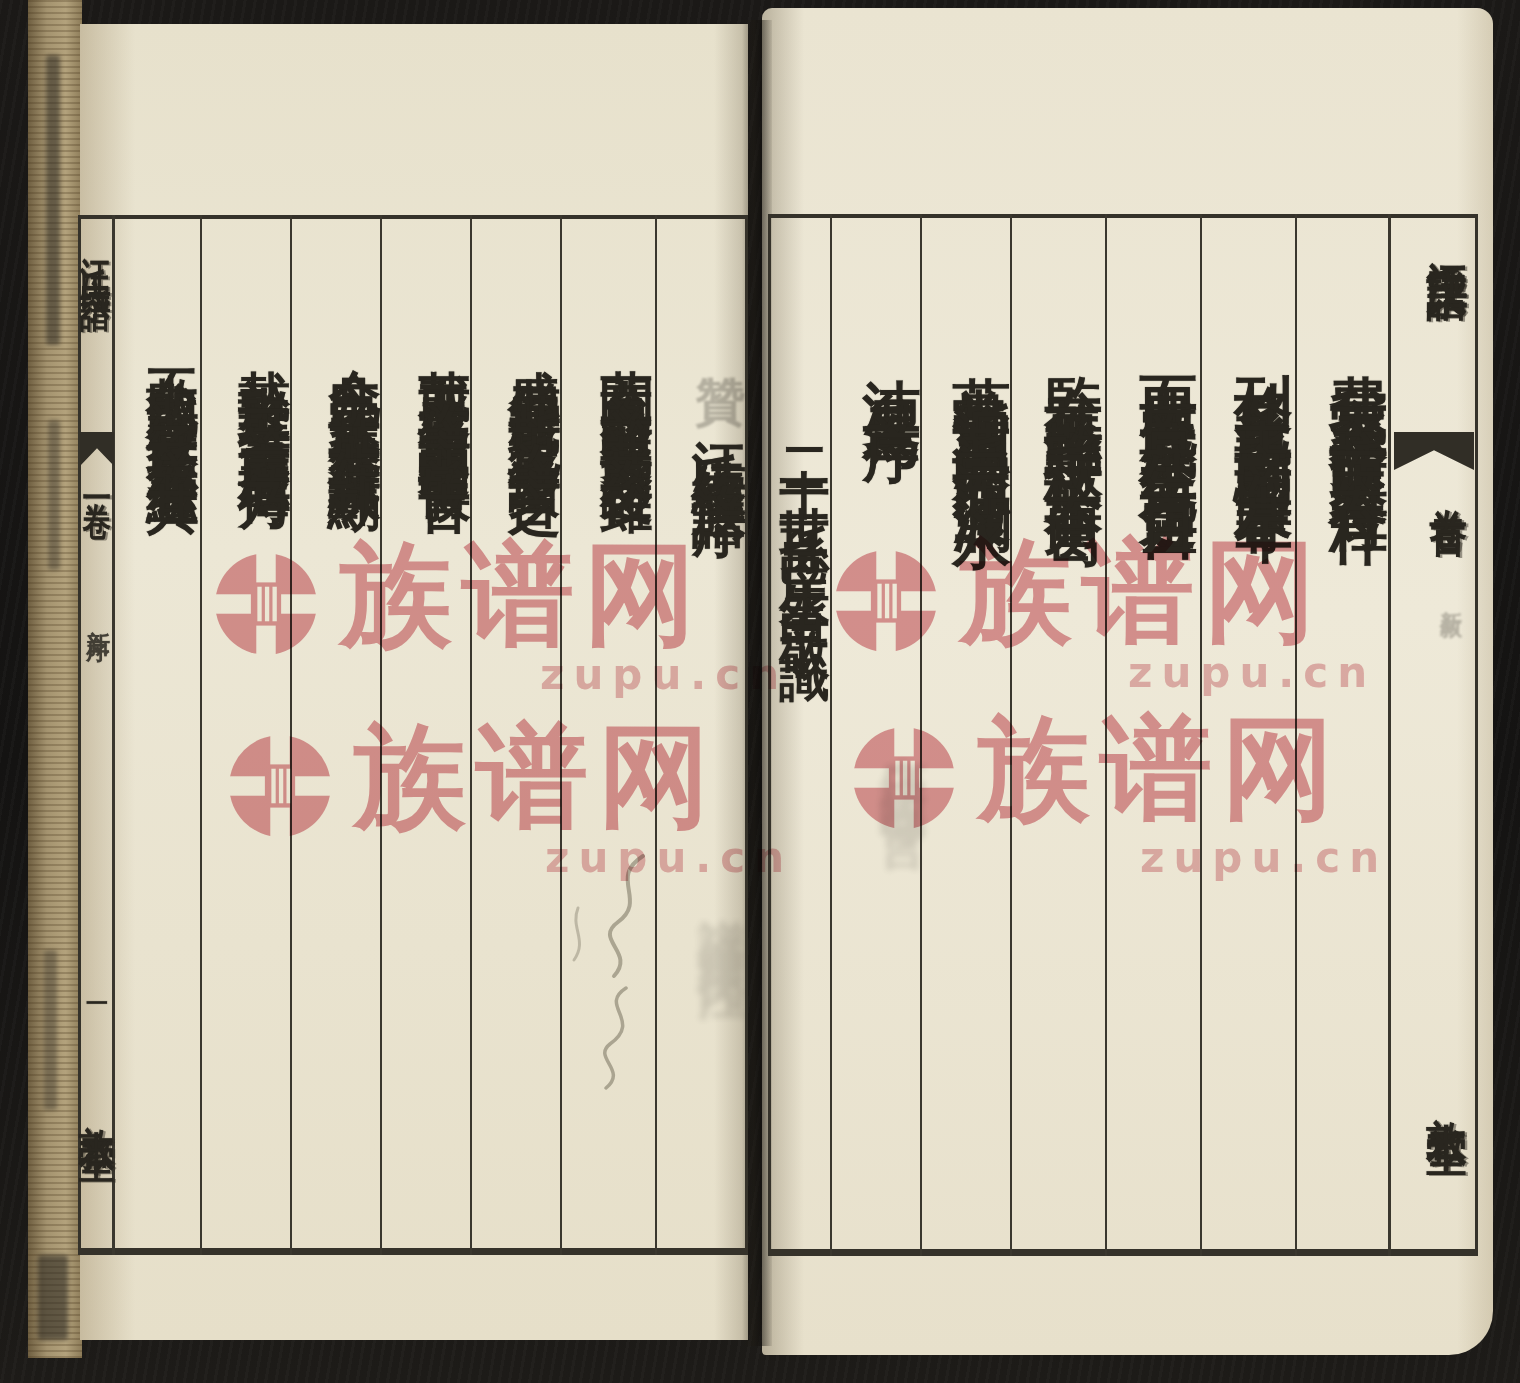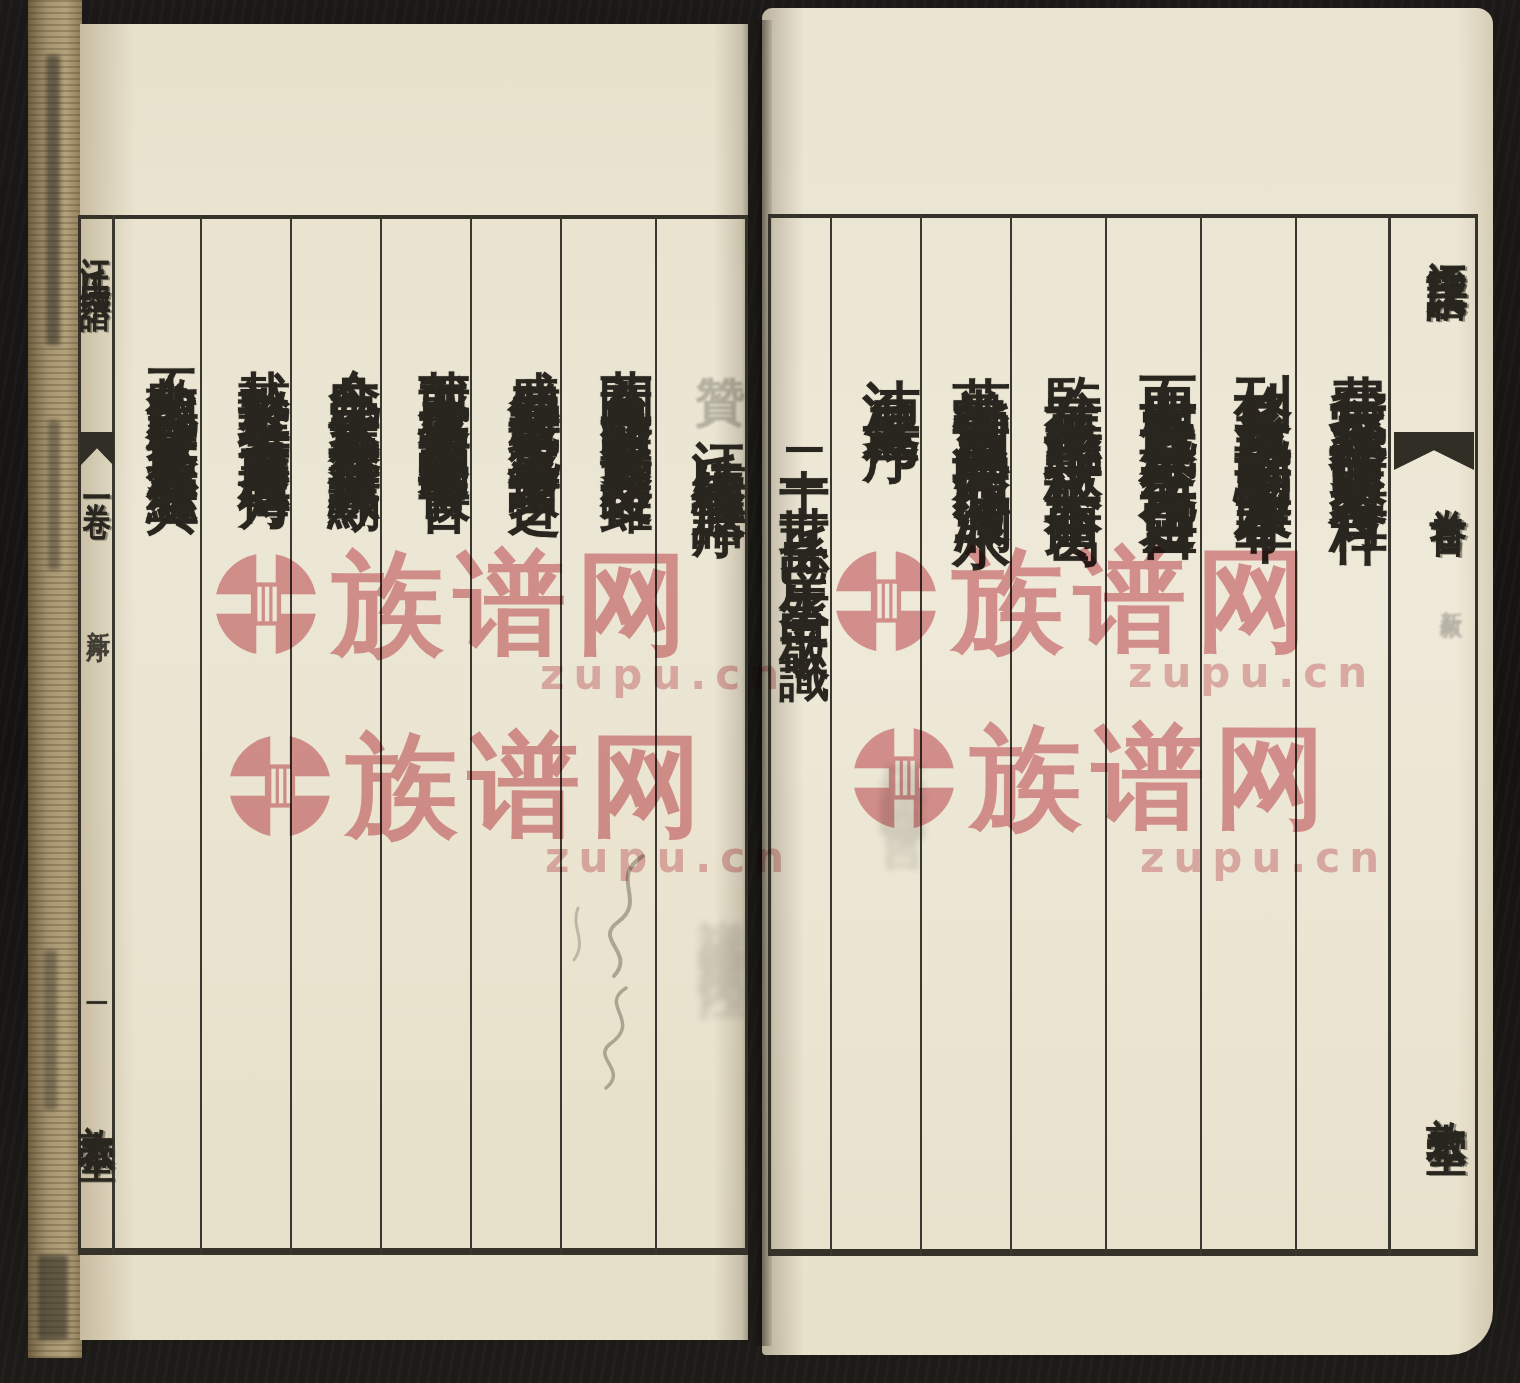--- a/index.html
+++ b/index.html
@@ -56,22 +56,22 @@
     white-space:nowrap;
   }
   .faint{opacity:.28;filter:blur(1px);}
   .ghost{opacity:.15;filter:blur(3px);z-index:2;}
   .doubled{text-shadow:3px 1px 0 rgba(48,44,36,.45), 0 0 1px rgba(41,38,31,.7);}
   
   .fishtail{position:absolute;z-index:4;background:#312e26;
     clip-path:polygon(0 0,100% 0,100% 100%,50% 48%,0 100%);}
   
   .wm{position:absolute;z-index:6;display:flex;align-items:center;mix-blend-mode:multiply;opacity:.62;pointer-events:none;}
-  .wm-text{font-family:Liberation Serif, serif;font-weight:800;
-    font-size:112px;color:#cf5f6c;letter-spacing:10px;line-height:1;margin-left:12px;}
+  .wm-text{font-family:Liberation Mono, monospace;font-weight:800;
+    font-size:112px;color:#cf5f6c;letter-spacing:10px;line-height:1;margin-left:20px;}
   .wm-sub{position:absolute;z-index:6;mix-blend-mode:multiply;opacity:.5;
     font-family:"DejaVu Sans","Liberation Sans",sans-serif;font-weight:800;
     font-size:42px;color:#d4737f;letter-spacing:9px;}
   .wm svg{display:block;}
   
   .scribble{position:absolute;z-index:2;opacity:.5;}
 </style>
 </head>
 <body>
 

